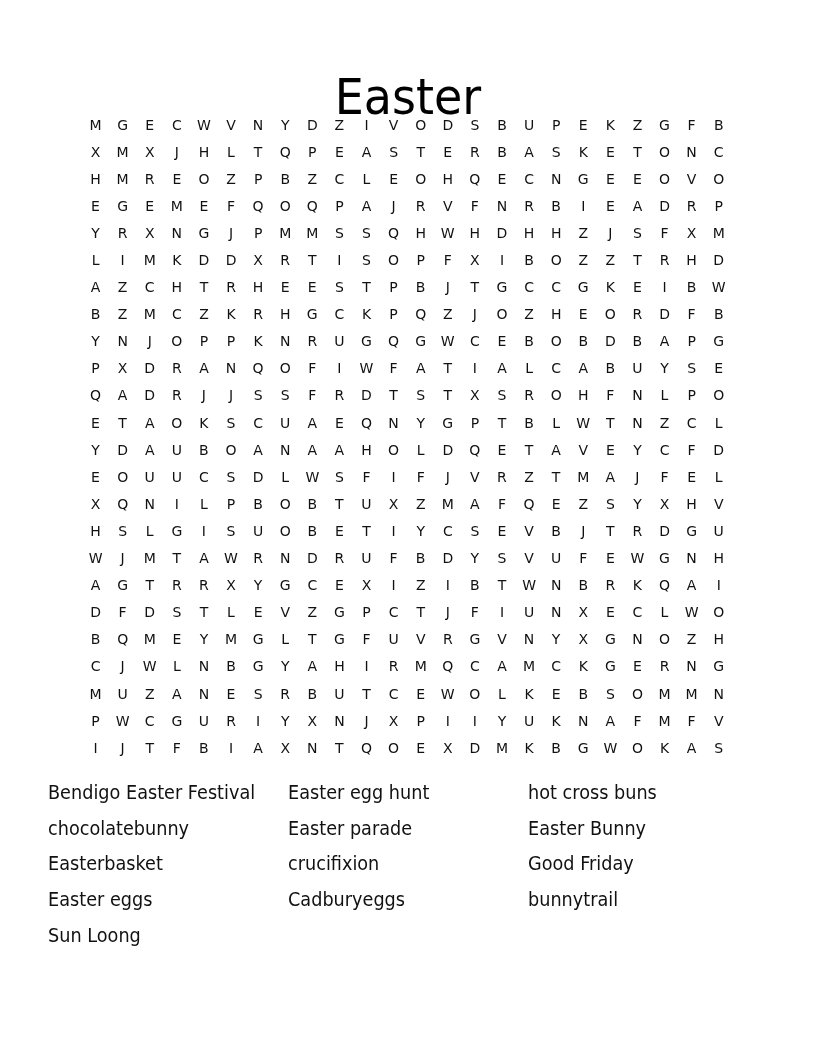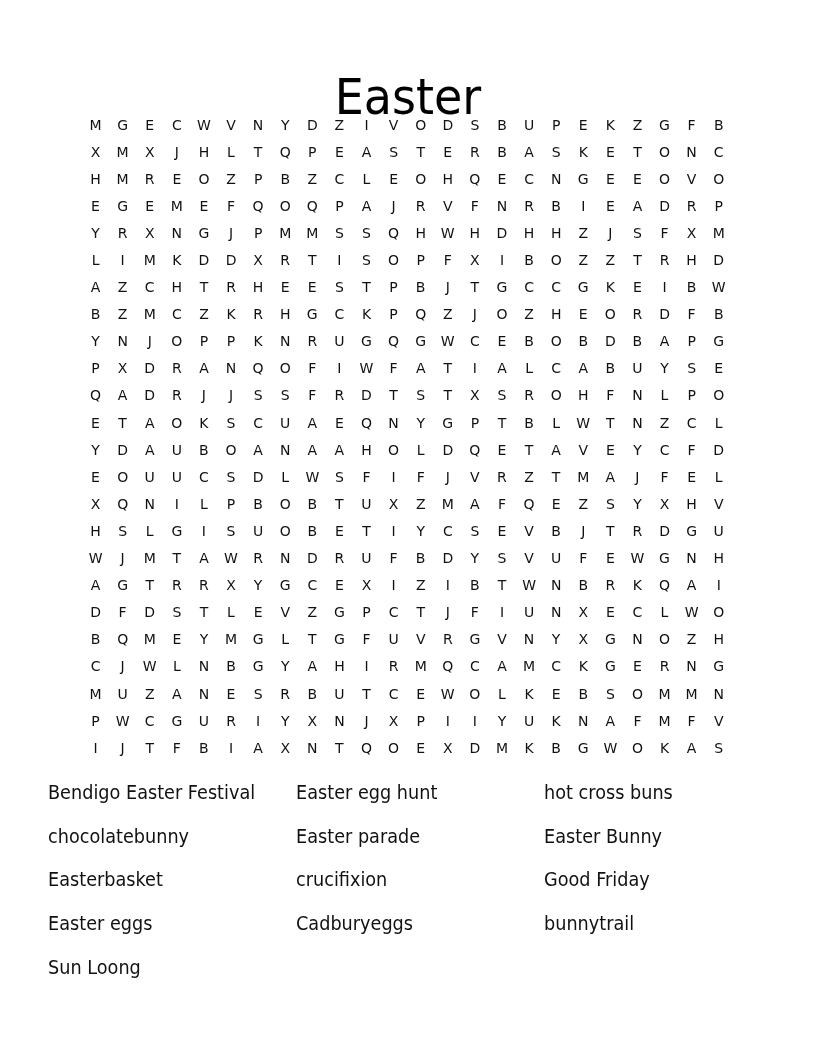--- a/index.html
+++ b/index.html
@@ -44,21 +44,20 @@
       font-family: "DejaVu Sans", sans-serif;
       color: #111111;
     }
     .words {
       position: absolute;
       top: 778px;
       left: 48px;
       display: grid;
       grid-template-columns: 240px 240px 240px;
       grid-auto-rows: 35.7px;
-      gap: 8px;
     }
     .word {
       font-size: 19px;
       line-height: 28px;
       font-family: "DejaVu Sans", sans-serif;
       color: #111111;
       white-space: nowrap;
       transform-origin: left center;
       transform: scaleX(0.93);
     }

